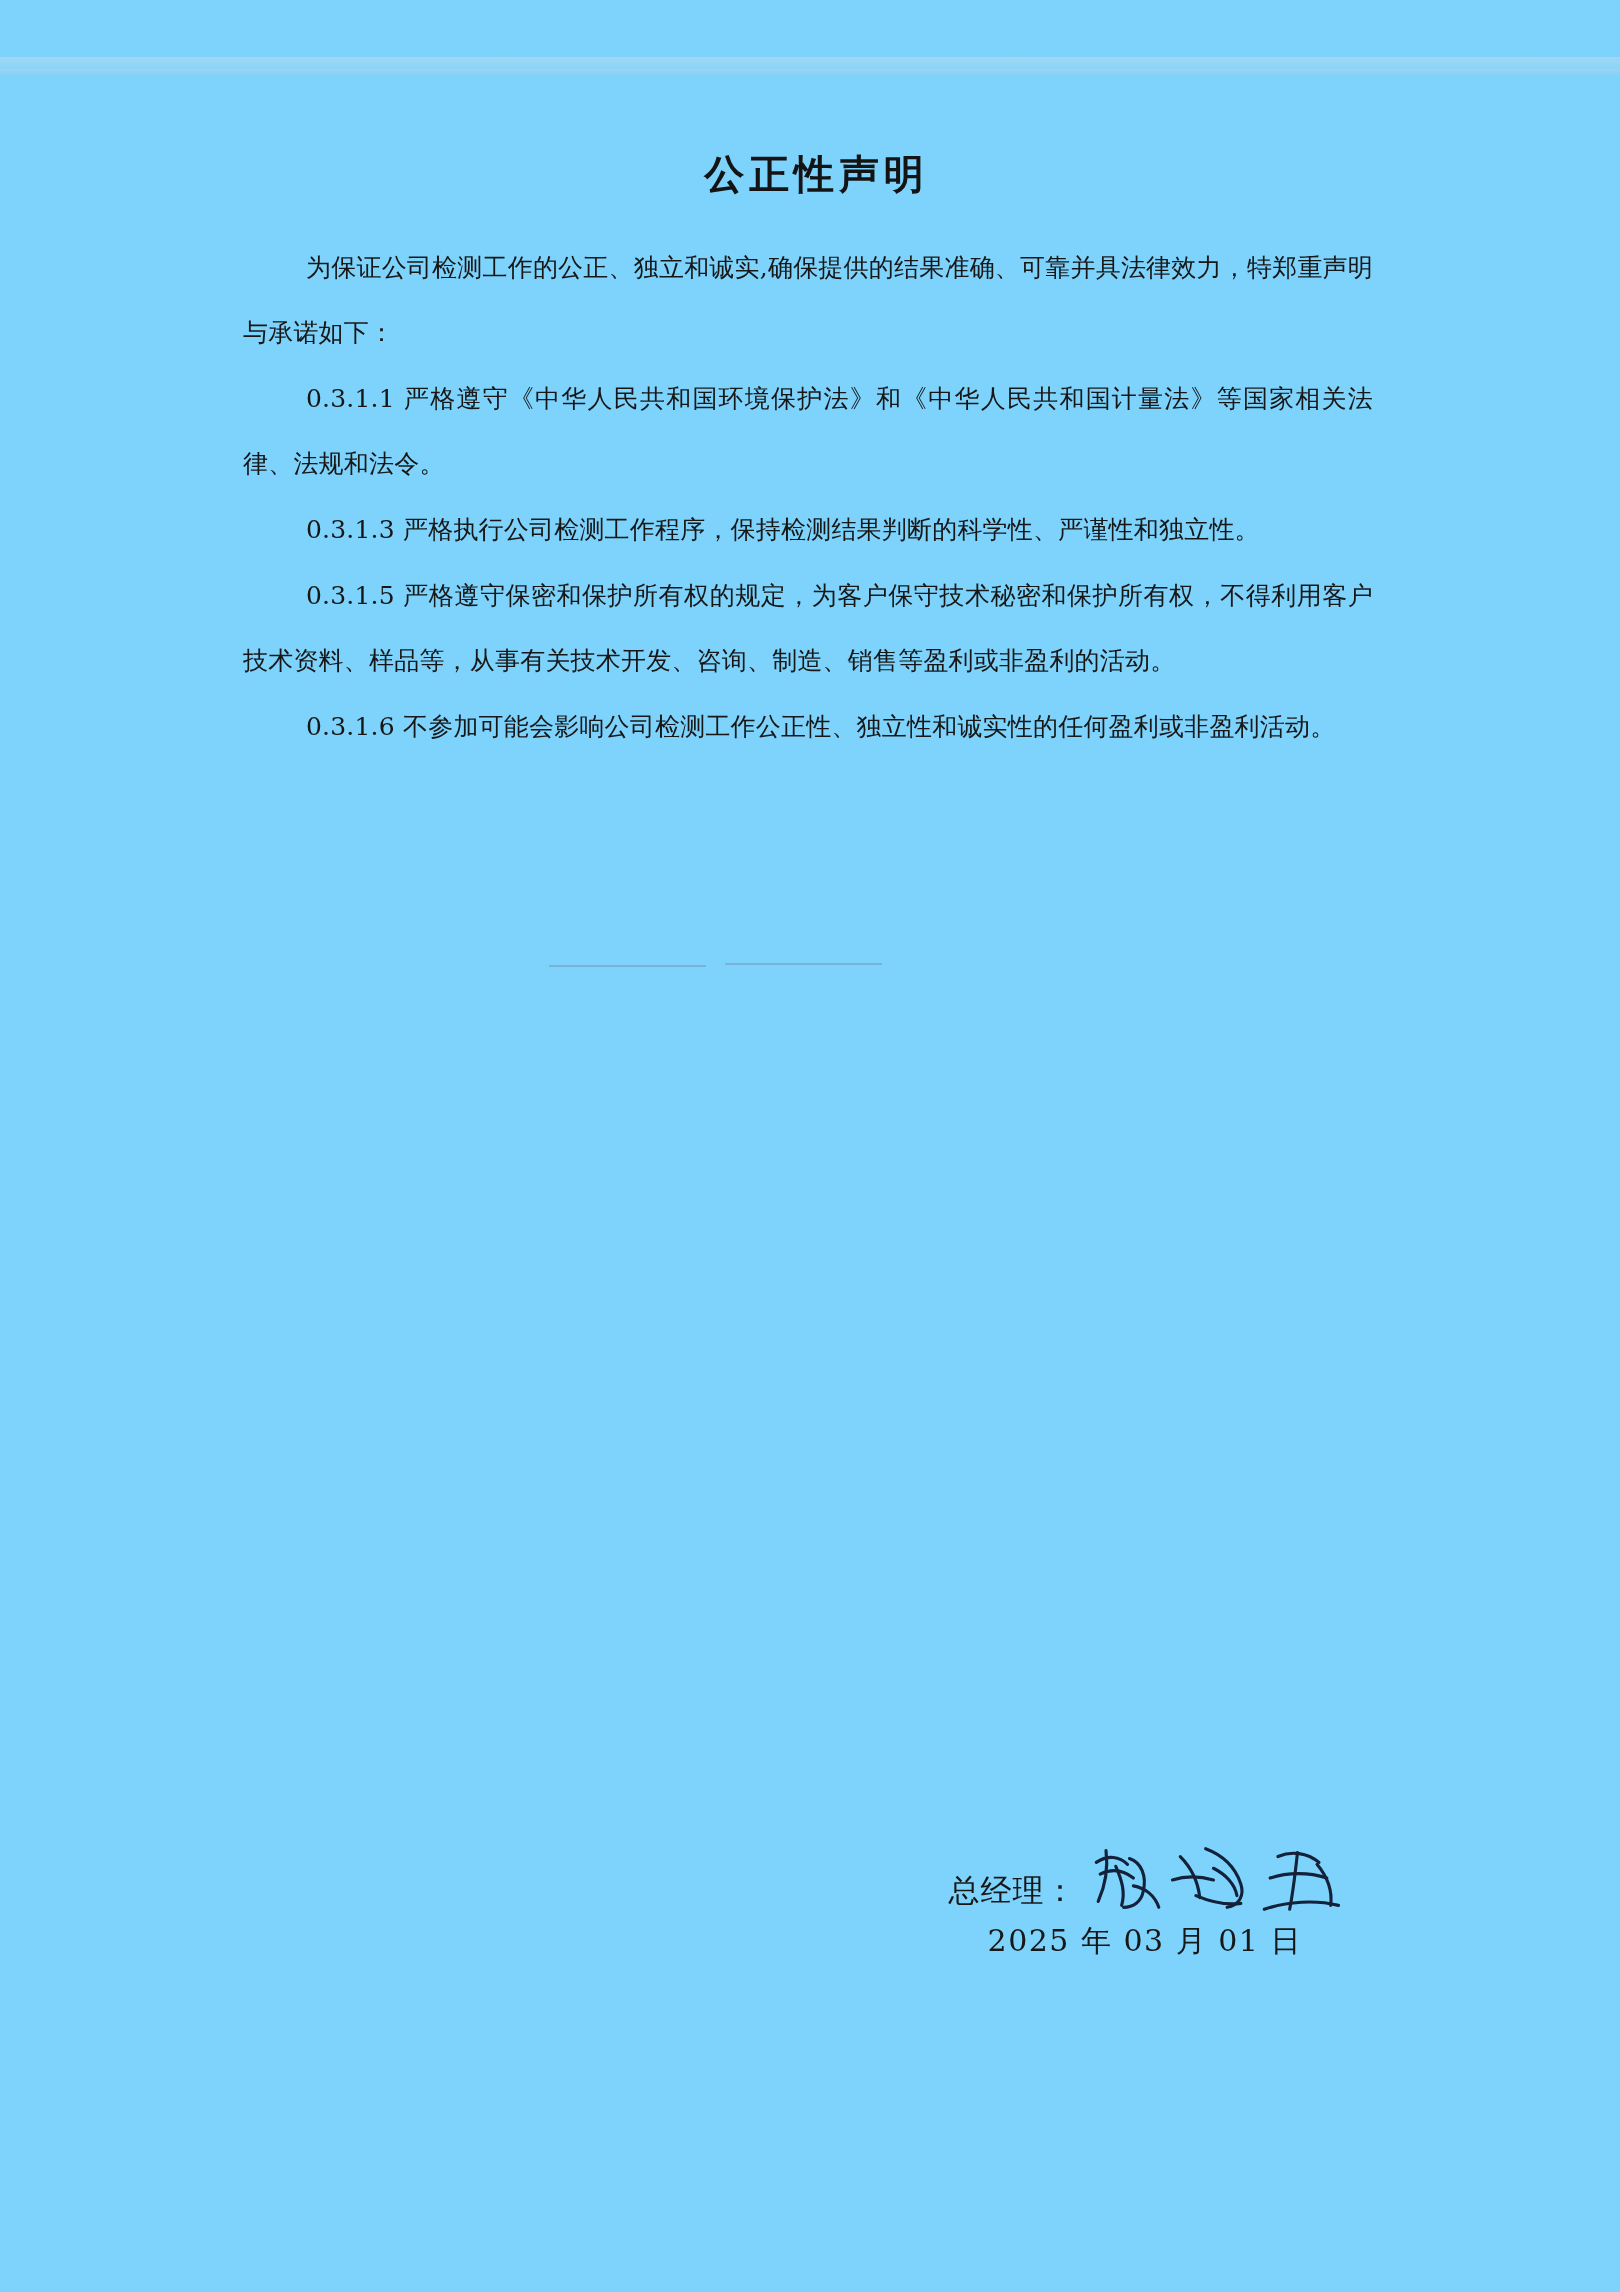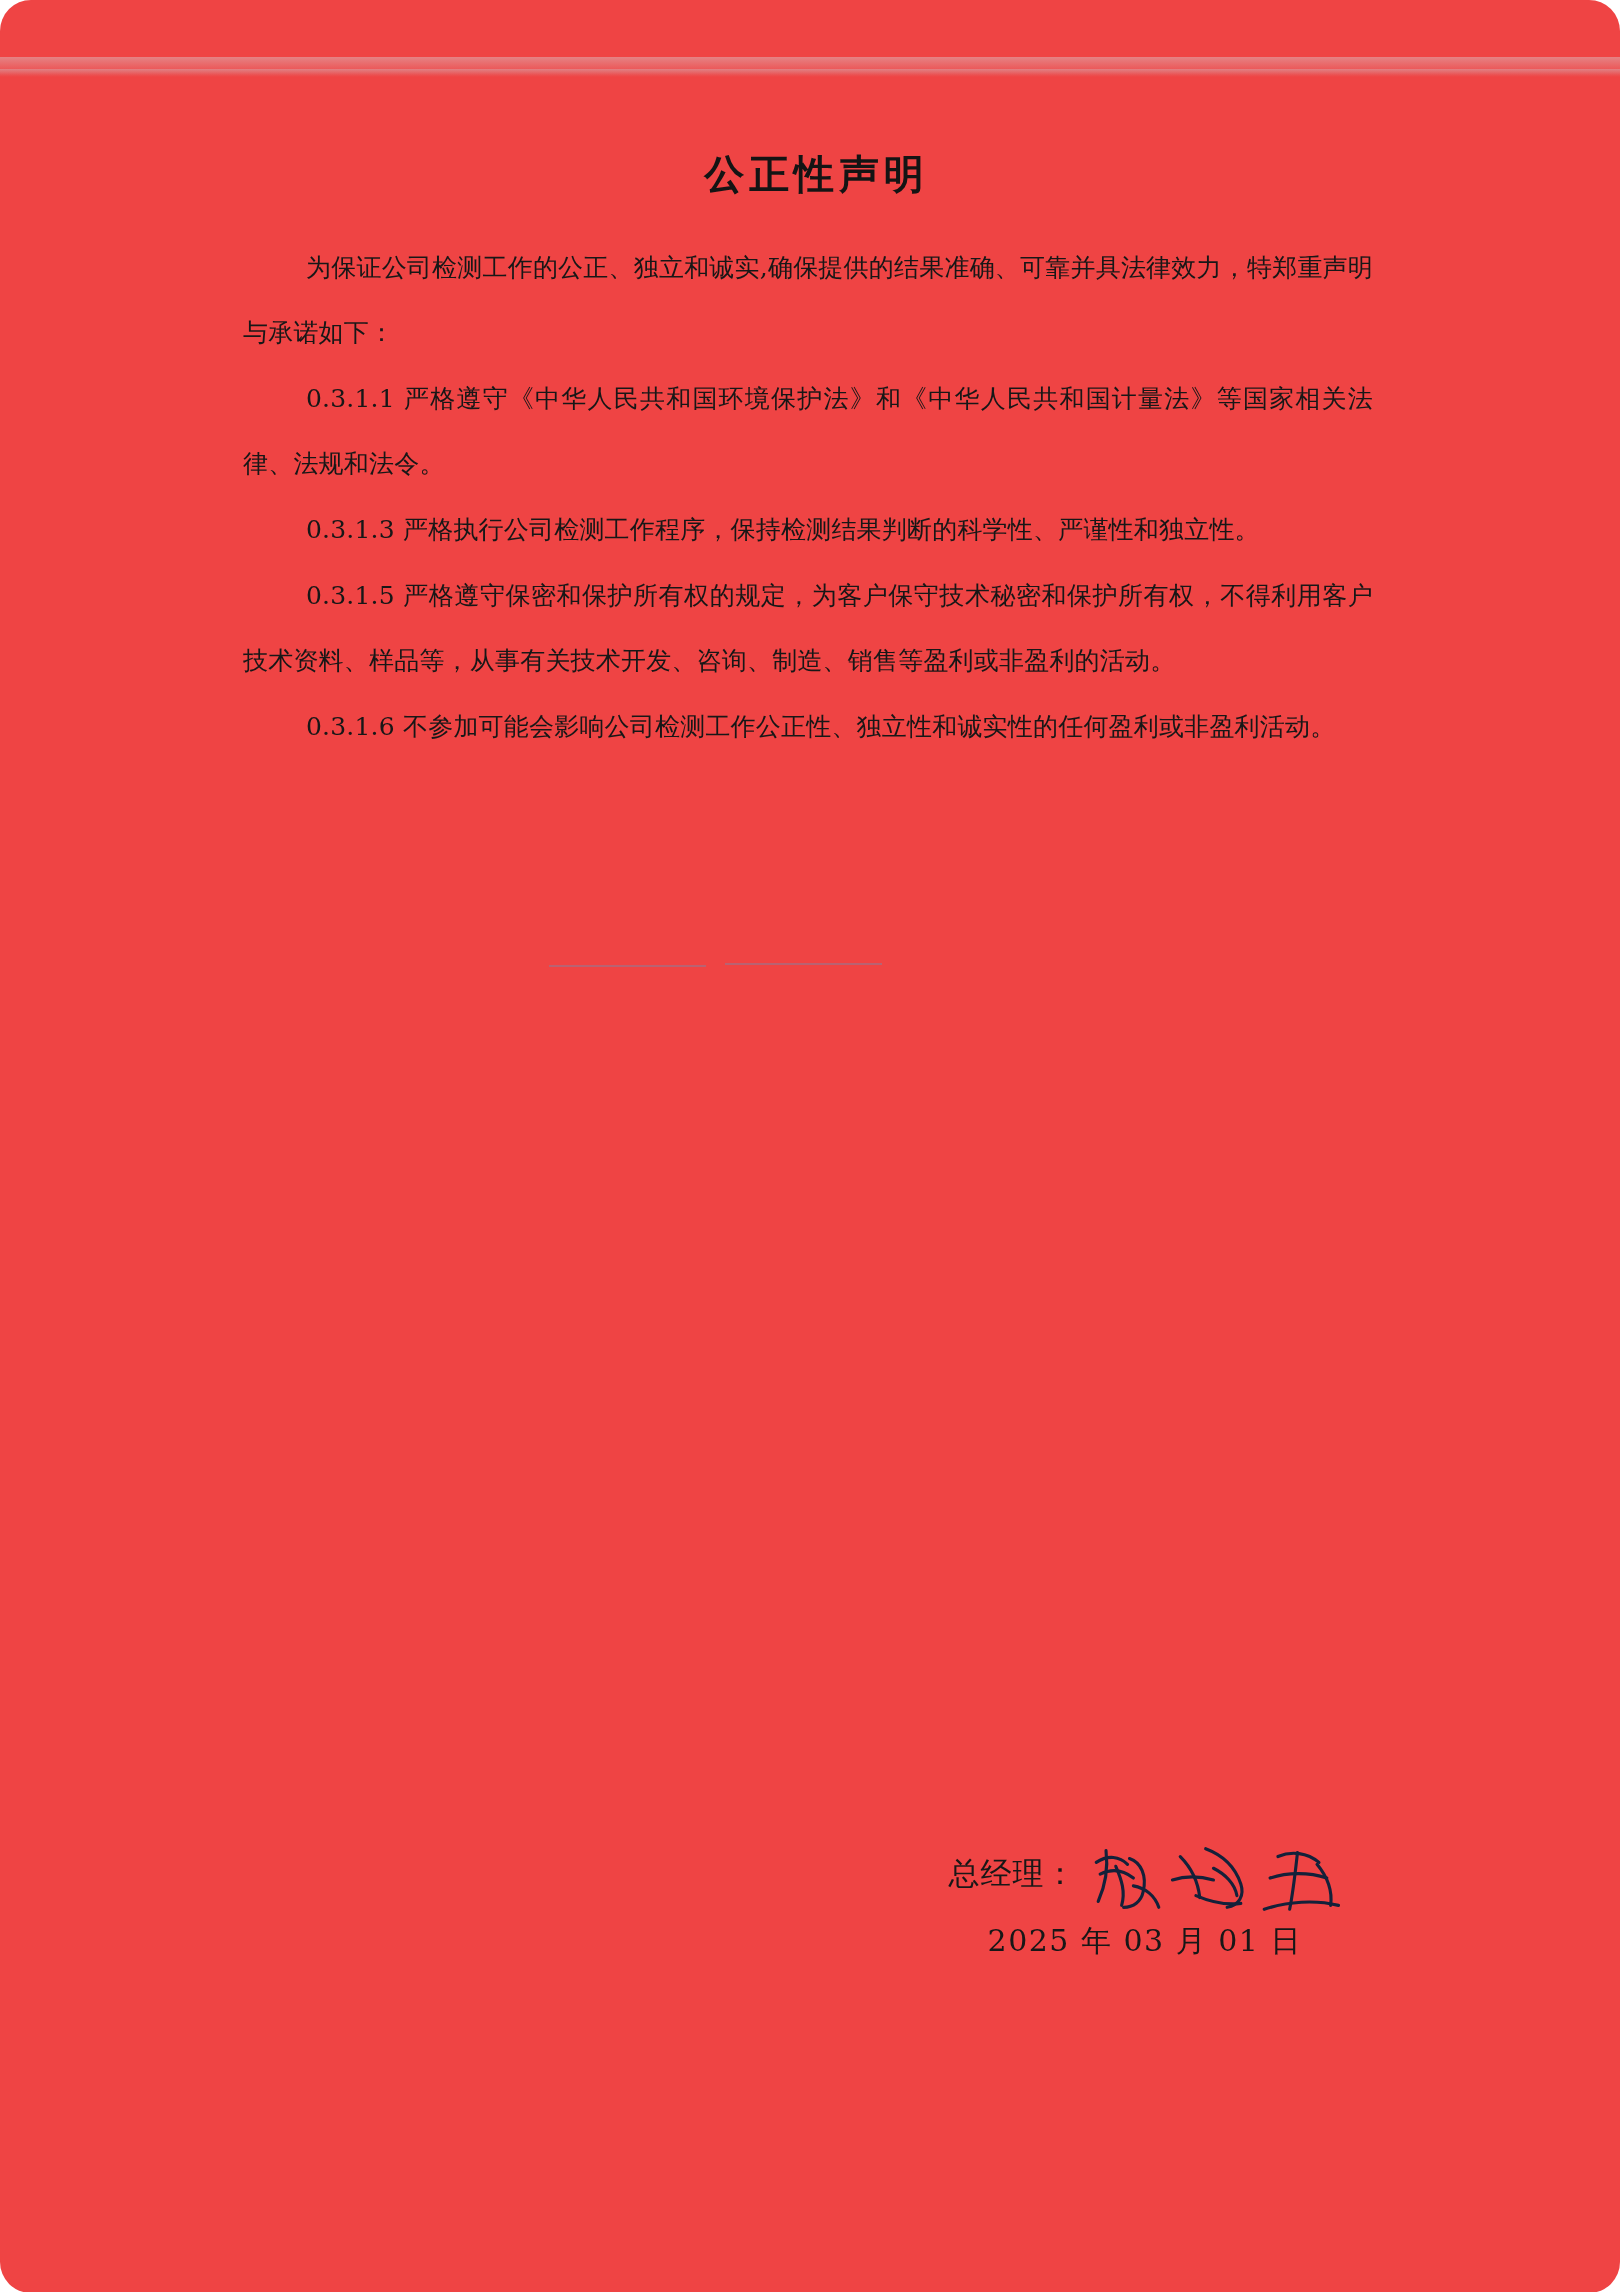--- a/index.html
+++ b/index.html
@@ -13,22 +13,21 @@
     position: relative;
     font-family: "DejaVu Serif", "Liberation Serif", serif;
     color: #1a1a1a;
     overflow: hidden;
   }
 
   
   .page {
     position: absolute;
     inset: 0;
-    background: #ef4444;
-    border-radius: 31px;
+    background: #7dd3fc;
   }
 
   .scan-streak {
     position: absolute;
     left: 0;
     right: 0;
     top: 57px;
     height: 17.6px;
     background: linear-gradient(to bottom, rgba(215,220,225,0.55), rgba(245,247,248,0.0));
     opacity: .75;
@@ -79,21 +78,21 @@
     align-items: flex-end;
     justify-content: flex-end;
     padding-right: 9.8px;
     height: 88px;
   }
 
   .sign-label {
     font-size: 31px;
     color: #171717;
     letter-spacing: 1px;
-    margin-bottom: 26px;
+    margin-bottom: 9px;
   }
 
   .signature {
     width: 294px;
     height: 84px;
     margin-left: 9.8px;
     position: relative;
   }
 
   .signature svg {

